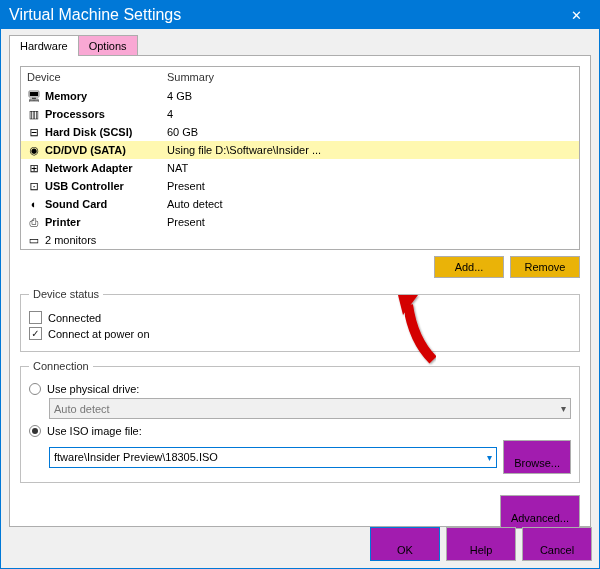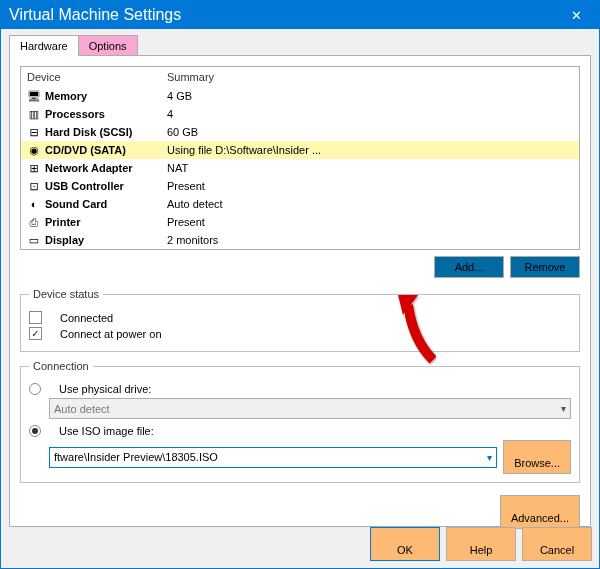--- a/index.html
+++ b/index.html
@@ -16,34 +16,34 @@
     .device-list { border: 1px solid #adadad; flex: 1; background: #fff; overflow: hidden; }
     .dl-header { display: flex; padding: 4px 6px; color: #333; }
     .dl-h1 { width: 140px; }
     .dl-h2 { flex: 1; }
     .dl-row { display: flex; padding: 2px 6px; align-items: center; height: 18px; white-space: nowrap; overflow: hidden; }
     .dl-row.selected { background: #fff8b0; }
     .dl-icon { width: 14px; height: 14px; margin-right: 4px; display: inline-flex; align-items: center; justify-content: center; flex-shrink: 0; }
     .dl-name { width: 122px; overflow: hidden; text-overflow: ellipsis; font-weight: bold; }
     .dl-summary { flex: 1; overflow: hidden; text-overflow: ellipsis; }
     .lbuttons { display: flex; justify-content: flex-end; gap: 6px; margin-top: 6px; }
-    .lbuttons button { width: 70px; height: 22px; border: 1px solid #adadad; background: #0369a1; }
+    .lbuttons button { width: 70px; height: 22px; border: 1px solid #adadad; background: #eab308; }
     .right { flex: 1; display: flex; flex-direction: column; gap: 8px; }
     fieldset { border: 1px solid #c0c0c0; padding: 8px; margin: 0; }
     legend { color: #333; padding: 0 4px; }
-    .chk-row, .rad-row { display: flex; align-items: center; gap: 18px; margin: 3px 0; }
+    .chk-row, .rad-row { display: flex; align-items: center; gap: 6px; margin: 3px 0; }
     .chk { width: 13px; height: 13px; border: 1px solid #888; background: #fff; display: inline-flex; align-items: center; justify-content: center; font-size: 10px; color: #222; }
     .rad { width: 12px; height: 12px; border: 1px solid #888; border-radius: 50%; background: #fff; display: inline-flex; align-items: center; justify-content: center; }
     .rad .dot { width: 6px; height: 6px; border-radius: 50%; background: #333; }
     .dd { display: flex; align-items: center; border: 1px solid #adadad; background: #f0f0f0; height: 21px; padding: 0 4px; margin: 3px 0 6px 20px; color: #777; justify-content: space-between; }
     .dd.active { border: 1px solid #0078d7; background: #fff; color: #000; }
     .dd .chev { font-size: 10px; color: #555; }
     .dd.active .chev { color: #0078d7; }
     .iso-row { display: flex; gap: 6px; margin: 3px 0 0 20px; align-items: center; }
-    .btn { height: 26px; border: 1px solid #adadad; background: #fdba74; padding: 16px 10px; }
+    .btn { height: 26px; border: 1px solid #adadad; background: #a21caf; padding: 16px 10px; }
     .adv-row { display: flex; justify-content: flex-end; margin-top: 4px; }
     .dialog-buttons { position: absolute; bottom: 8px; right: 8px; display: flex; gap: 6px; }
     .dialog-buttons .btn { width: 70px; }
     .dialog-buttons .btn.ok { border: 1px solid #0078d7; }
     .arrow { position: absolute; left: 358px; top: 234px; pointer-events:none; }
   </style>
 </head>
 <body>
 
 <div class="window">
@@ -99,21 +99,20 @@
           <span class="dl-name">Sound Card</span>
           <span class="dl-summary">Auto detect</span>
         </div>
         <div class="dl-row">
           <span class="dl-icon">⎙</span>
           <span class="dl-name">Printer</span>
           <span class="dl-summary">Present</span>
         </div>
         <div class="dl-row">
           <span class="dl-icon">▭</span>
-          <span class="dl-name">Display</span>
           <span class="dl-summary">2 monitors</span>
         </div>
       </div>
       <div class="lbuttons">
         <button>Add...</button>
         <button>Remove</button>
       </div>
     </div>
 
     <div class="right">

